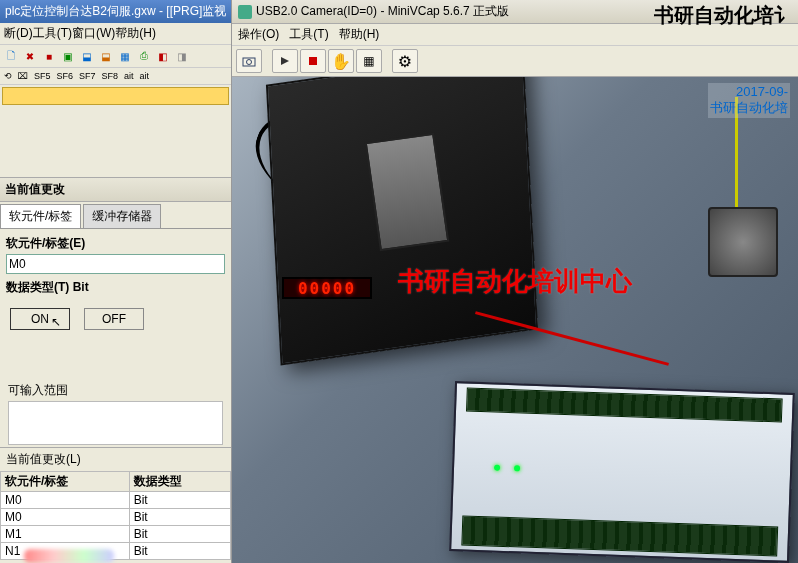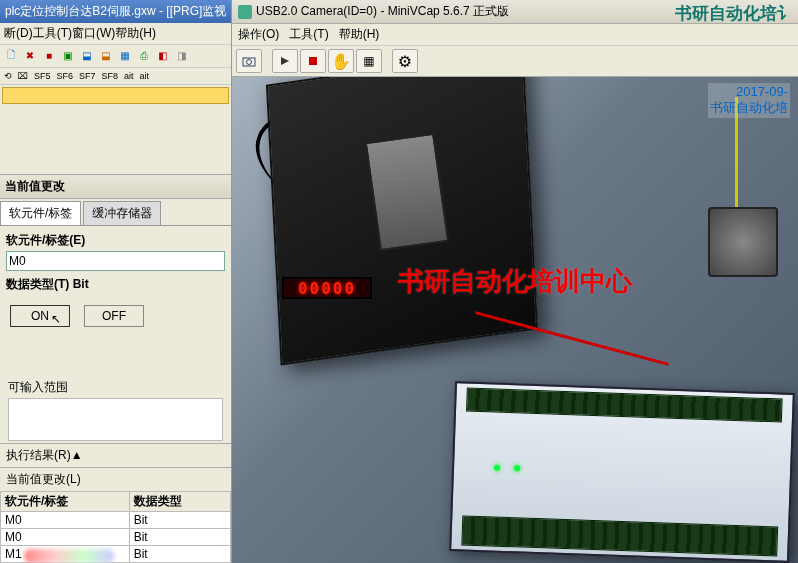--- a/index.html
+++ b/index.html
@@ -49,21 +49,21 @@
 .result-table th { background: #eceadb; }
 
 .blur-strip { position: absolute; bottom: 0; left: 24px; width: 90px; height: 14px; background: linear-gradient(90deg, #f88, #fcc, #cfc, #ccf); filter: blur(2px); border-radius: 6px; }
 
 
 .right-panel { flex: 1; height: 100%; display: flex; flex-direction: column; position: relative; }
 
 .title-bar-right { background: linear-gradient(#e8e6dc, #d5d2c2); font-size: 12px; padding: 3px 6px; display: flex; align-items: center; gap: 4px; border-bottom: 1px solid #aaa; }
 .cam-icon { width: 14px; height: 14px; background: #4a8; border-radius: 2px; }
 
-.watermark-top { position: absolute; top: 2px; right: 4px; color: #0f766e; font-size: 17px; font-weight: bold; font-family: KaiTi, serif; z-index: 10; }
+.watermark-top { position: absolute; top: 2px; right: 4px; color: #000000; font-size: 20px; font-weight: bold; font-family: KaiTi, serif; z-index: 10; }
 
 .menu-bar-right { background: #eceadb; font-size: 12px; padding: 2px 6px; display: flex; gap: 10px; border-bottom: 1px solid #ccc; }
 
 .toolbar-right { background: #eceadb; padding: 3px 4px; display: flex; gap: 2px; align-items: center; border-bottom: 1px solid #aaa; }
 .tbr-btn { width: 26px; height: 24px; border: 1px solid #aaa; background: #f5f3e8; display: flex; align-items: center; justify-content: center; cursor: pointer; border-radius: 2px; }
 .tbr-sep { width: 6px; }
 
 .video-area { flex: 1; position: relative; background: linear-gradient(135deg, #a8b4c0 0%, #6a7888 40%, #4a5868 100%); overflow: hidden; }
 
 
@@ -148,39 +148,42 @@
       <div class="btn on">
         <span>ON</span>
         <span class="cursor-arrow">↖</span>
       </div>
       <div class="btn">OFF</div>
     </div>
 
     <div class="range-label">可输入范围</div>
     <div class="range-box"></div>
 
-    <div class="result-hdr">执行结果(R)▲</div>
     <div class="result-hdr">当前值更改(L)</div>
 
     <table class="result-table">
       <tbody>
           <tr>
         <th>软元件/标签</th>
         <th>数据类型</th>
       </tr>
       <tr>
             <td>M0</td>
             <td>Bit</td>
           </tr>
       <tr>
             <td>M0</td>
             <td>Bit</td>
           </tr>
       <tr>
             <td>M1</td>
+            <td>Bit</td>
+          </tr>
+      <tr>
+            <td>N1</td>
             <td>Bit</td>
           </tr>
     </tbody>
       </table>
 
     <div class="blur-strip"></div>
   </div>
 
   <div class="right-panel">
     <div class="watermark-top">书研自动化培讠</div>

